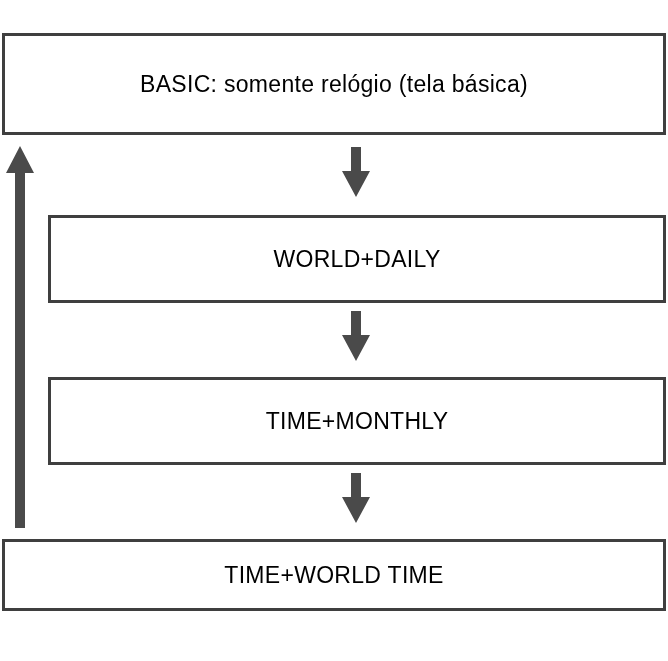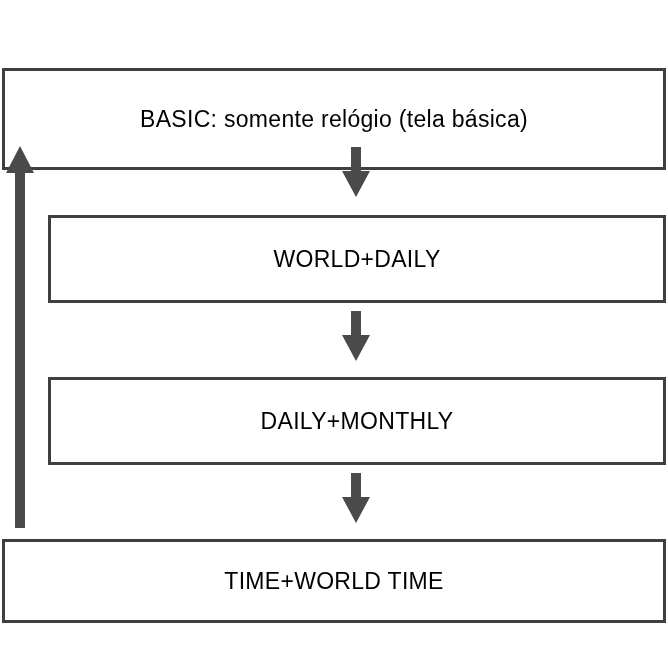--- a/index.html
+++ b/index.html
@@ -20,24 +20,24 @@
     background: var(--box-fill, #ffffff);
     border: 3px solid var(--box-border, #3f3f3f);
     display: flex;
     align-items: center;
     justify-content: center;
     text-align: center;
     font-size: 23px;
     letter-spacing: 0.3px;
     color: var(--text, #000000);
   }
-  .box-basic   { left: 2px;  top: 33px;  width: 664px; height: 102px; margin-top: 35px; }
+  .box-basic   { left: 2px;  top: 33px;  width: 664px; height: 102px; }
   .box-daily   { left: 48px; top: 215px; width: 618px; height: 88px; }
   .box-monthly { left: 48px; top: 377px; width: 618px; height: 88px; }
-  .box-world   { left: 2px;  top: 539px; width: 664px; height: 84px; }
+  .box-world   { left: 2px;  top: 539px; width: 664px; height: 72px; }
   .arrow { position: absolute; display: block; }
   .arrow-1 { left: 342px; top: 147px; }
   .arrow-2 { left: 342px; top: 311px; }
   .arrow-3 { left: 342px; top: 473px; }
   .arrow-up { left: 6px; top: 146px; }
 </style>
 </head>
 <body>
 
 <div class="canvas">
@@ -52,21 +52,21 @@
 
   <div class="box box-daily">
     <span>WORLD+DAILY</span>
   </div>
 
   <svg class="arrow arrow-2" width="28" height="50" viewBox="0 0 28 50" aria-hidden="true">
     <polygon points="9,0 19,0 19,24 28,24 14,50 0,24 9,24" fill="#4a4a4a"></polygon>
   </svg>
 
   <div class="box box-monthly">
-    <span>DAILY+MONTHLY</span>
+    <span>TIME+MONTHLY</span>
   </div>
 
   <svg class="arrow arrow-3" width="28" height="50" viewBox="0 0 28 50" aria-hidden="true">
     <polygon points="9,0 19,0 19,24 28,24 14,50 0,24 9,24" fill="#4a4a4a"></polygon>
   </svg>
 
   <div class="box box-world">
     <span>TIME+WORLD TIME</span>
   </div>
 

